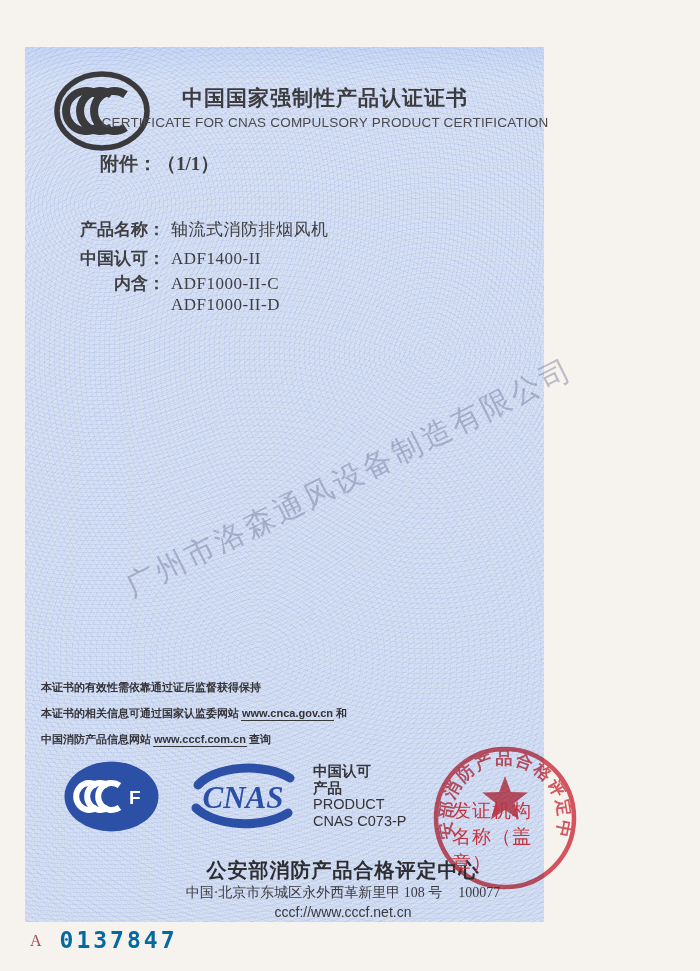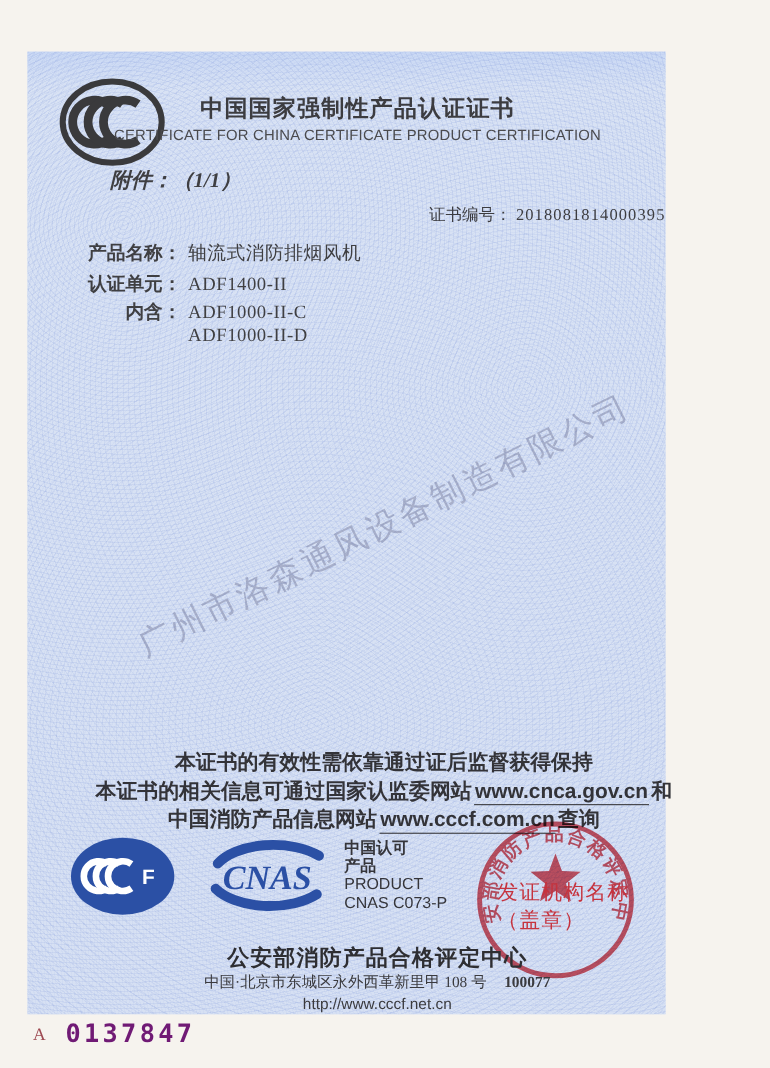--- a/index.html
+++ b/index.html
@@ -3,101 +3,98 @@
 <meta charset="utf-8">
 <style>
   html,body{margin:0;padding:0;background:#e8e6e1;}
   .page{
     position:relative;width:700px;height:971px;overflow:hidden;
     background:#f6f3ee;
     font-family:"Liberation Serif","DejaVu Serif",serif;
     color:#3f3f42;
   }
   .cert{
-    position:absolute;left:25px;top:47px;width:580px;height:875px;
+    position:absolute;left:25px;top:47px;width:519px;height:875px;
     background-color:#d7e1f4;
     background-image:
       repeating-radial-gradient(circle at 15% 18%, rgba(120,145,215,.13) 0 1px, transparent 1px 4px),
       repeating-radial-gradient(circle at 78% 35%, rgba(120,145,215,.11) 0 1px, transparent 1px 5px),
       repeating-radial-gradient(circle at 45% 70%, rgba(120,145,215,.10) 0 1px, transparent 1px 6px),
       repeating-radial-gradient(circle at 92% 88%, rgba(150,170,230,.09) 0 1px, transparent 1px 3px),
       linear-gradient(180deg,#c9d8f4 0,#d8e2f4 34px,#d6e0f3 100%);
   }
   .abs{position:absolute;}
   .ccc-logo{left:27px;top:21px;width:100px;height:84px;}
   .title{left:35px;top:37px;width:530px;text-align:center;
          font-size:21px;font-weight:bold;letter-spacing:1px;color:#3c3c40;}
   .subtitle{left:35px;top:68px;width:530px;text-align:center;
             font-family:"Liberation Sans","DejaVu Sans",sans-serif;
             font-size:13.5px;color:#4a4a4e;letter-spacing:.2px;}
-  .attachment{left:75px;top:104px;font-size:19px;font-weight:600;font-style:italic;}
+  .attachment{left:75px;top:104px;font-size:19px;font-weight:600;}
   .certno{left:365px;top:139px;font-size:15px;color:#3c3c40;}
   .certno .val{margin-left:4px;letter-spacing:1px;}
   .field-row{left:40px;font-size:17px;white-space:nowrap;}
   .field-row .lbl{display:inline-block;width:100px;text-align:right;font-weight:600;}
   .field-row .val{margin-left:6px;letter-spacing:.5px;}
   .row0{top:171px;} .row1{top:200px;} .row2{top:225px;} .row3{top:248px;}
   .note{left:75px;top:278px;font-size:17px;font-weight:600;}
   .watermark{
     left:79px;top:416px;width:470px;height:44px;text-align:center;
     font-size:30px;letter-spacing:3px;font-weight:500;
     color:rgba(105,110,145,.42);
     transform:rotate(-26.5deg);transform-origin:center center;
     pointer-events:none;white-space:nowrap;
   }
-  .validity{left:4px;top:0;width:640px;text-align:center;font-size:19px;font-weight:600;color:#333338;}
+  .validity{left:16px;top:0;width:640px;text-align:left;font-size:11px;font-weight:600;color:#333338;}
   .v1{top:633px;} .v2{top:659px;} .v3{top:685px;}
   .vurl{font-family:"Liberation Sans","DejaVu Sans",sans-serif;font-weight:600;
         border-bottom:1.5px solid #3a3a3e;padding:0 1px 1px 1px;margin:0 2px;}
   .cccf-logo{left:38px;top:713px;width:97px;height:73px;}
   .cnas-logo{left:163px;top:714px;width:110px;height:70px;}
   .accred{left:288px;top:716px;font-size:14.5px;line-height:16.5px;color:#35353a;
           font-family:"Liberation Sans","DejaVu Sans",sans-serif;}
   .accred .cn{font-family:"Liberation Serif","DejaVu Serif",serif;font-weight:600;}
   .stamp{left:395px;top:686px;width:170px;height:170px;mix-blend-mode:multiply;opacity:.92;}
   .seal-caption{left:427px;top:751px;font-size:19px;letter-spacing:1px;
                 color:#c6333e;font-weight:500;z-index:5;}
   .issuer-name{left:0;top:810px;width:636px;text-align:center;
                font-size:20px;font-weight:bold;letter-spacing:1px;color:#2e2e32;}
   .issuer-addr{left:0;top:837px;width:636px;text-align:center;font-size:14px;color:#3a3a3e;}
-  .issuer-addr .post{margin-left:16px;font-weight:bold;}
+  .issuer-addr .post{margin-left:16px;}
   .issuer-web{left:0;top:857px;width:636px;text-align:center;font-size:14px;color:#3a3a3e;
               font-family:"Liberation Sans","DejaVu Sans",sans-serif;}
   .serial{position:absolute;left:30px;top:927px;white-space:nowrap;}
   .serial .pfx{font-size:16px;color:#9e4a52;font-family:"Liberation Serif",serif;vertical-align:2px;}
-  .serial .num{font-size:23px;color:#701a75;letter-spacing:3px;margin-left:18px;
+  .serial .num{font-size:23px;color:#0369a1;letter-spacing:3px;margin-left:18px;
                font-family:"DejaVu Sans Mono","Liberation Mono",monospace;font-weight:600;margin-top:24px;}
 </style>
 </head>
 <body>
 
 <div class="page">
   <div class="cert">
 
     <svg class="abs ccc-logo" viewBox="0 0 100 84">
       <ellipse cx="50" cy="43" rx="45" ry="37" fill="none" stroke="#3a3a3c" stroke-width="5.5"></ellipse>
       <path d="M45.5 26.6 A20 20 0 1 0 45.5 59.4" fill="none" stroke="#3a3a3c" stroke-width="8"></path>
       <path d="M59.5 26.6 A20 20 0 1 0 59.5 59.4" fill="none" stroke="#3a3a3c" stroke-width="8"></path>
       <path d="M73.5 26.6 A20 20 0 1 0 73.5 59.4" fill="none" stroke="#3a3a3c" stroke-width="8"></path>
     </svg>
 
     <div class="abs title">中国国家强制性产品认证证书</div>
-    <div class="abs subtitle">CERTIFICATE FOR CHINA CERTIFICATE PRODUCT CERTIFICATION</div>
+    <div class="abs subtitle">CERTIFICATE FOR CNAS COMPULSORY PRODUCT CERTIFICATION</div>
 
     <div class="abs attachment">附件：（1/1）</div>
 
-    <div class="abs certno">
-      <span class="lbl">证书编号：</span><span class="val">2018081814000395</span>
-    </div>
 
     <div class="abs field-row row0">
       <span class="lbl">产品名称：</span><span class="val">轴流式消防排烟风机</span>
     </div>
     <div class="abs field-row row1">
-      <span class="lbl">认证单元：</span><span class="val">ADF1400-II</span>
+      <span class="lbl">中国认可：</span><span class="val">ADF1400-II</span>
     </div>
     <div class="abs field-row row2">
       <span class="lbl">内含：</span><span class="val">ADF1000-II-C</span>
     </div>
     <div class="abs field-row row3">
       <span class="lbl"></span><span class="val">ADF1000-II-D</span>
     </div>
 
 
     <div class="abs watermark">广州市洛森通风设备制造有限公司</div>
@@ -139,19 +136,19 @@
       </text>
       <polygon fill="#d84a56" points="85,43 90.9,58.9 107.8,59.6 94.5,70.1 99.1,86.4 85,77 70.9,86.4 75.5,70.1 62.2,59.6 79.1,58.9"></polygon>
     </svg>
 
     <div class="abs seal-caption">发证机构名称（盖章）</div>
 
     <div class="abs issuer-name">公安部消防产品合格评定中心</div>
     <div class="abs issuer-addr">
       <span>中国·北京市东城区永外西革新里甲 108 号</span><span class="post">100077</span>
     </div>
-    <div class="abs issuer-web">http://www.cccf.net.cn</div>
+    <div class="abs issuer-web">cccf://www.cccf.net.cn</div>
   </div>
 
   <div class="serial">
     <span class="pfx">A</span><span class="num">0137847</span>
   </div>
 </div>
 
 </body></html>

